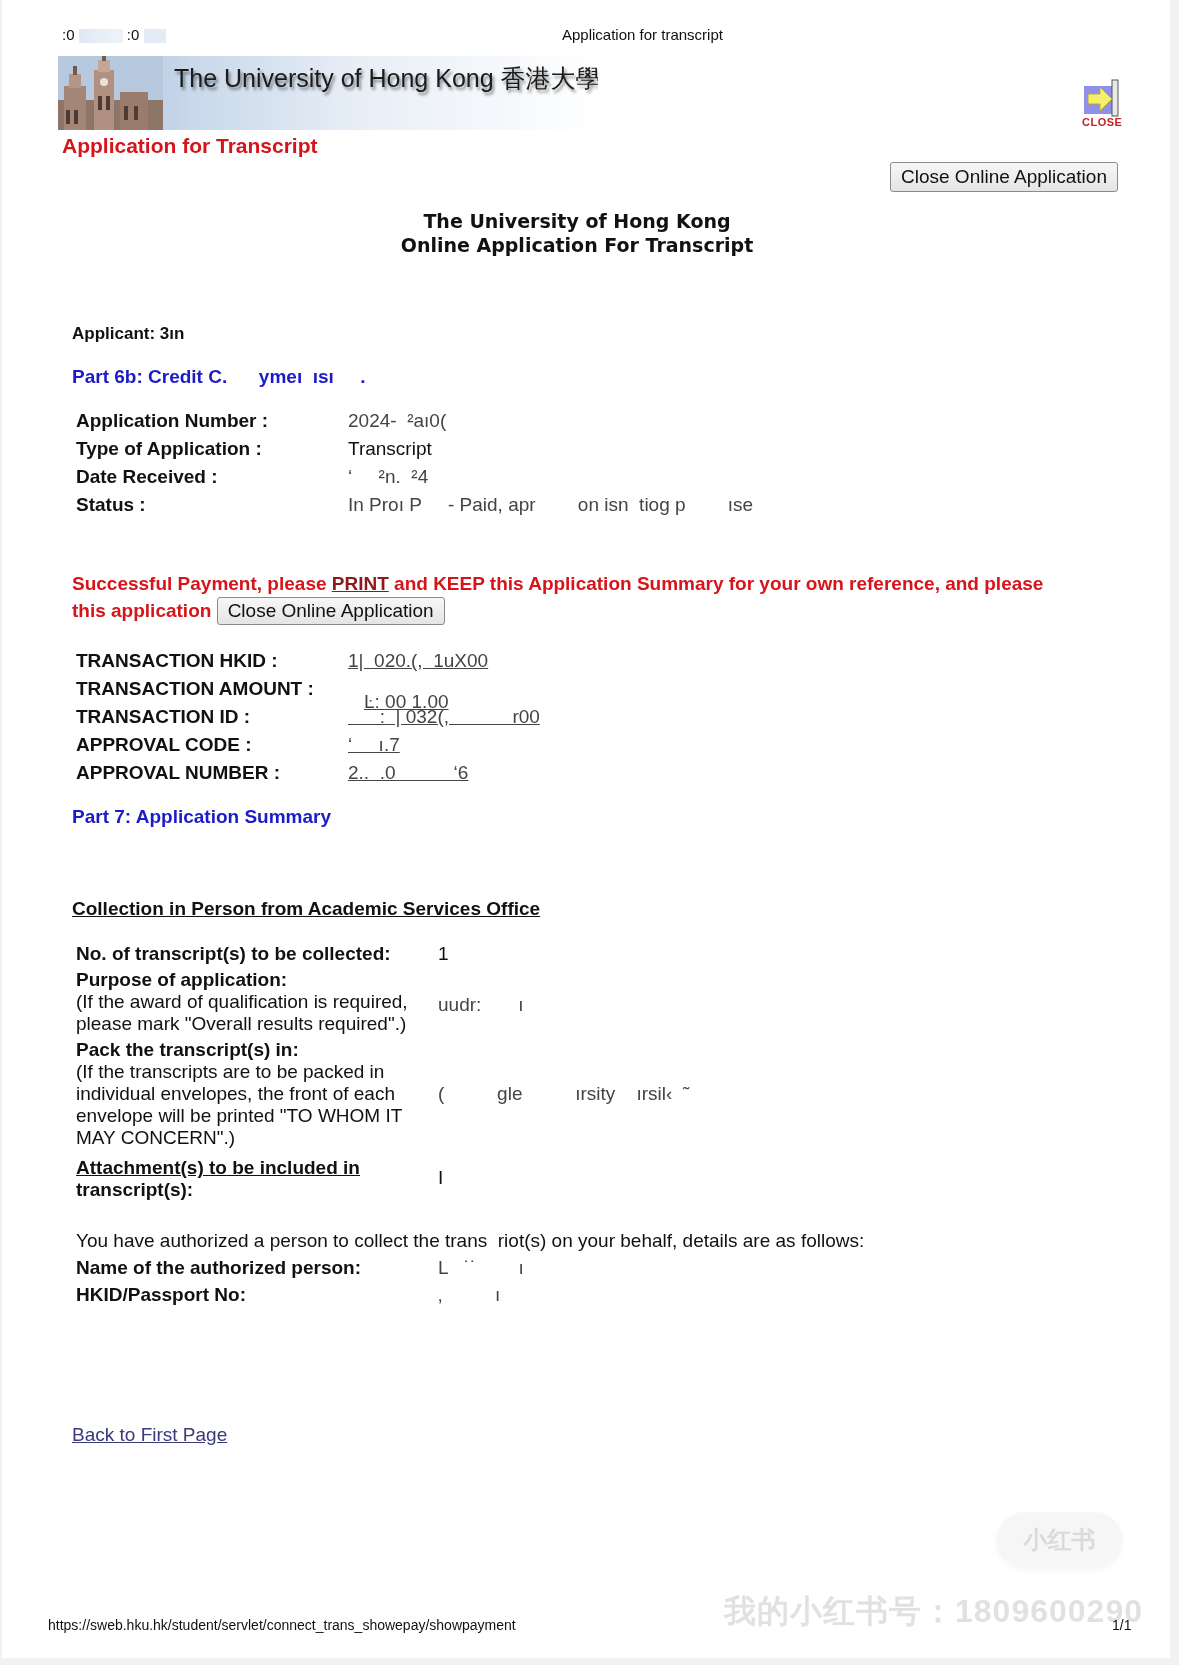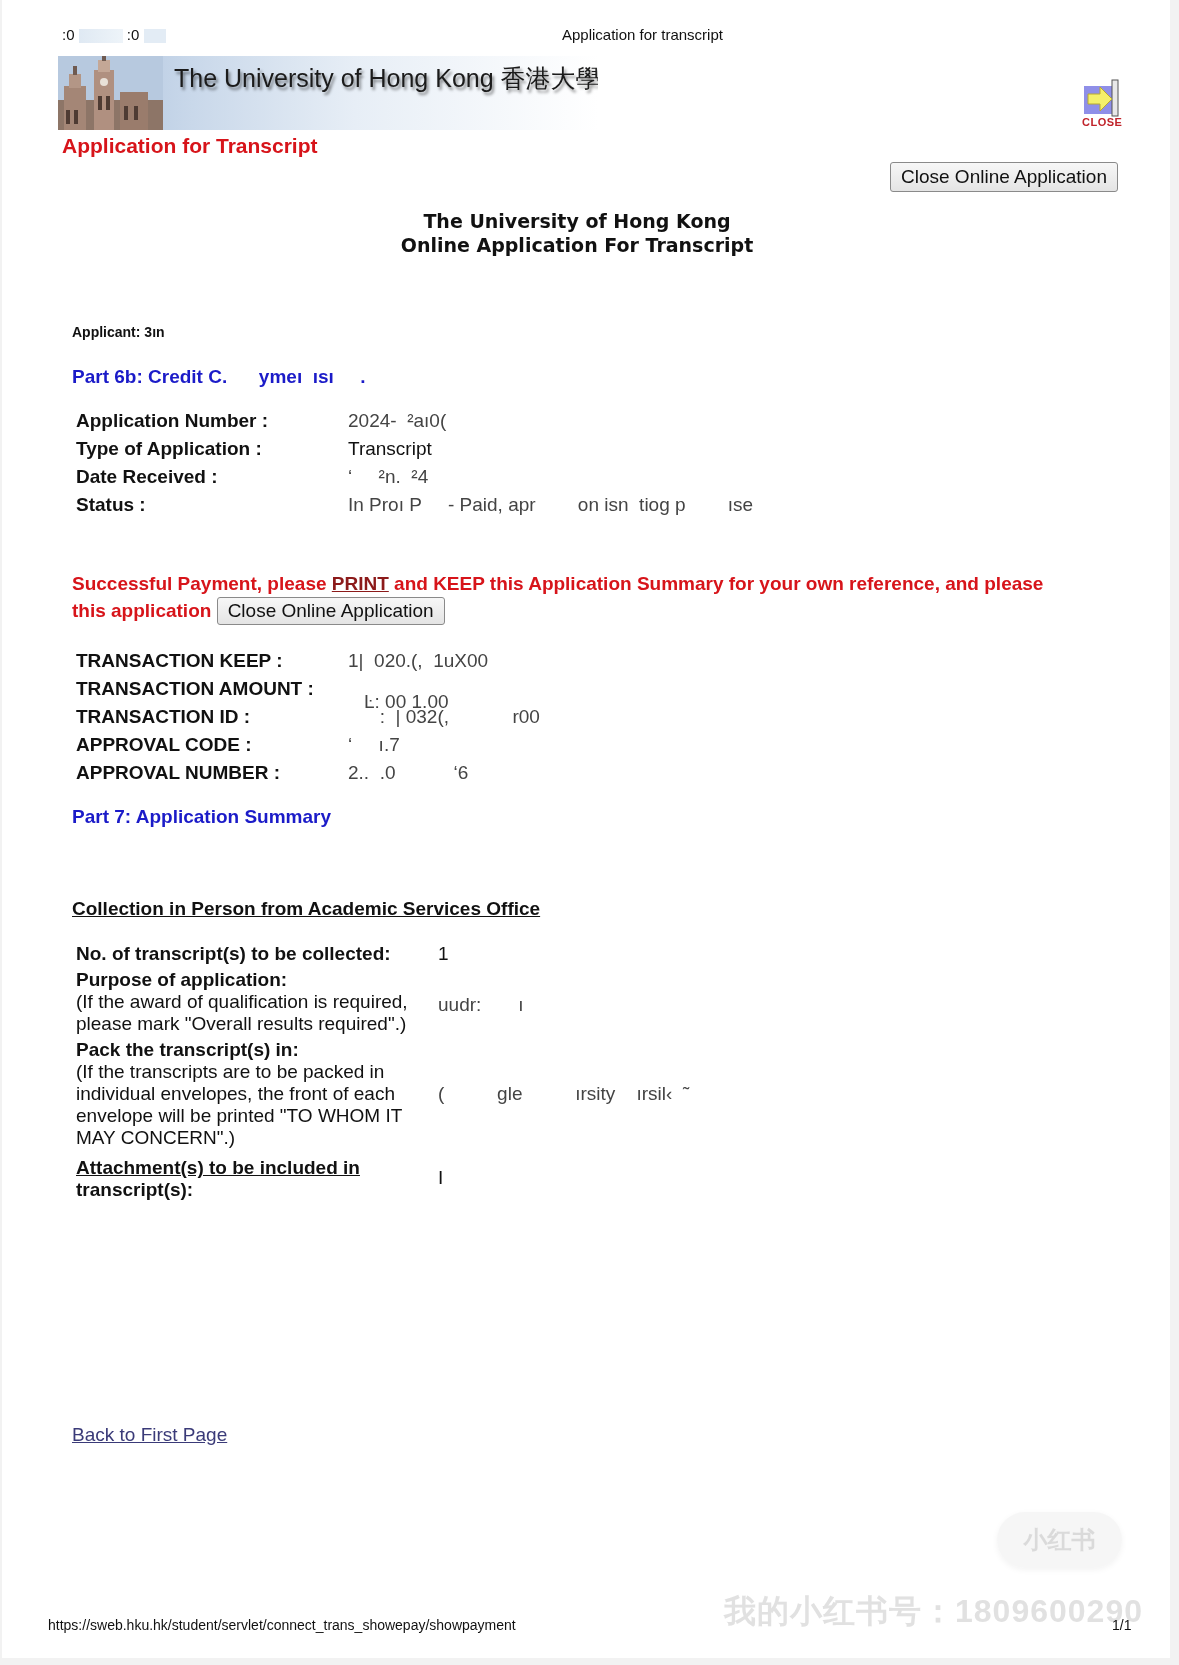--- a/index.html
+++ b/index.html
@@ -41,25 +41,25 @@
       font-family: "Liberation Sans", sans-serif;
       font-size: 19px; color: #111;
       background: linear-gradient(#f7f7f7, #e4e4e4);
       border: 1px solid #8a8a8a; border-radius: 3px;
       padding: 3px 10px; cursor: pointer;
     }
     .center-title {
       left: 0; width: 1150px; text-align: center;
       font-family: "DejaVu Sans", sans-serif; font-weight: bold; font-size: 19px; color: #111;
     }
-    .bold18 { font-size: 14px; font-weight: bold; }
+    .bold18 { font-size: 17px; font-weight: bold; }
     .blue-head { font-size: 19px; font-weight: bold; color: #1b1bc8; }
     .row-label { font-size: 19px; font-weight: bold; }
     .row-value { font-size: 19px; }
-    .u { }
+    .u { text-decoration: underline; }
     .red-msg { font-size: 19px; font-weight: bold; color: #d7141a; line-height: 27px; }
     .red-msg .print { color: #8c1a1a; text-decoration: underline; }
     .section-head { font-size: 19px; font-weight: bold; text-decoration: underline; }
     .note { font-size: 19px; line-height: 22px; }
     .link { font-size: 19px; color: #3a3a78; text-decoration: underline; cursor: pointer; }
     .footer { font-size: 14px; color: #111; }
     .watermark-text { font-size: 32px; color: rgba(200,200,200,0.55); font-weight: bold; letter-spacing: 1px; white-space: nowrap; }
     .watermark-badge {
       left: 995px; top: 1512px; width: 125px; height: 56px;
       border-radius: 28px; background: rgba(240,240,240,0.6);
@@ -149,21 +149,21 @@
   </div>
 
   <div class="abs red-msg" style="left:70px; top:570px; width:1010px;">
     <span>Successful Payment, please </span><span class="print">PRINT</span><span> and KEEP this Application Summary for your own reference, and please</span><br>
     <span>this application</span>
     <button class="btn" style="font-weight:normal;padding:2px 10px;vertical-align:baseline;">Close Online Application</button>
   </div>
 
   <div class="abs" style="left:74px; top:650px;">
     <div style="position:relative;height:28px;">
-      <span class="row-label">TRANSACTION KEEP :</span>
+      <span class="row-label">TRANSACTION HKID :</span>
       <span class="row-value u redacted" style="position:absolute;left:272px;white-space:pre;">1|  020.(,  1uX00</span>
     </div>
     <div style="position:relative;height:28px;">
       <span class="row-label">TRANSACTION AMOUNT :</span>
       <span class="row-value u redacted" style="position:absolute;left:288px;white-space:pre;margin-top:13px;">Ŀ: 00 1.00</span>
     </div>
     <div style="position:relative;height:28px;">
       <span class="row-label">TRANSACTION ID :</span>
       <span class="row-value u redacted" style="position:absolute;left:272px;white-space:pre;">      :  | 032(,            r00</span>
     </div>
@@ -200,20 +200,31 @@
       <div class="note">MAY CONCERN".)</div>
       <span class="row-value redacted" style="position:absolute;left:362px;top:44px;white-space:pre;">(          gle          ırsity    ırsil‹  ˜</span>
     </div>
     <div style="position:relative;height:50px;">
       <div class="row-label" style="line-height:22px;text-decoration:underline;">Attachment(s) to be included in</div>
       <div class="row-label" style="line-height:22px;">transcript(s):</div>
       <span class="row-value" style="position:absolute;left:362px;top:10px;">I</span>
     </div>
   </div>
 
+  <div class="abs" style="left:74px; top:1230px; width:1000px;">
+    <div class="row-value" style="height:27px;white-space:pre;">You have authorized a person to collect the trans  riot(s) on your behalf, details are as follows:</div>
+    <div style="position:relative;height:27px;">
+      <span class="row-label">Name of the authorized person:</span>
+      <span class="row-value redacted" style="position:absolute;left:362px;white-space:pre;">L   ˙˙        ı</span>
+    </div>
+    <div style="position:relative;height:27px;">
+      <span class="row-label">HKID/Passport No:</span>
+      <span class="row-value redacted" style="position:absolute;left:362px;white-space:pre;">‚          ı</span>
+    </div>
+  </div>
 
   <a class="abs link" style="left:70px; top:1424px;">Back to First Page</a>
 
   <div class="abs watermark-badge">小红书</div>
   <div class="abs watermark-text" style="left:722px; top:1590px;">我的小红书号：1809600290</div>
 
   <div class="abs footer" style="left:46px; top:1617px;">https://sweb.hku.hk/student/servlet/connect_trans_showepay/showpayment</div>
   <div class="abs footer" style="left:1110px; top:1617px;">1/1</div>
 </div>
 

